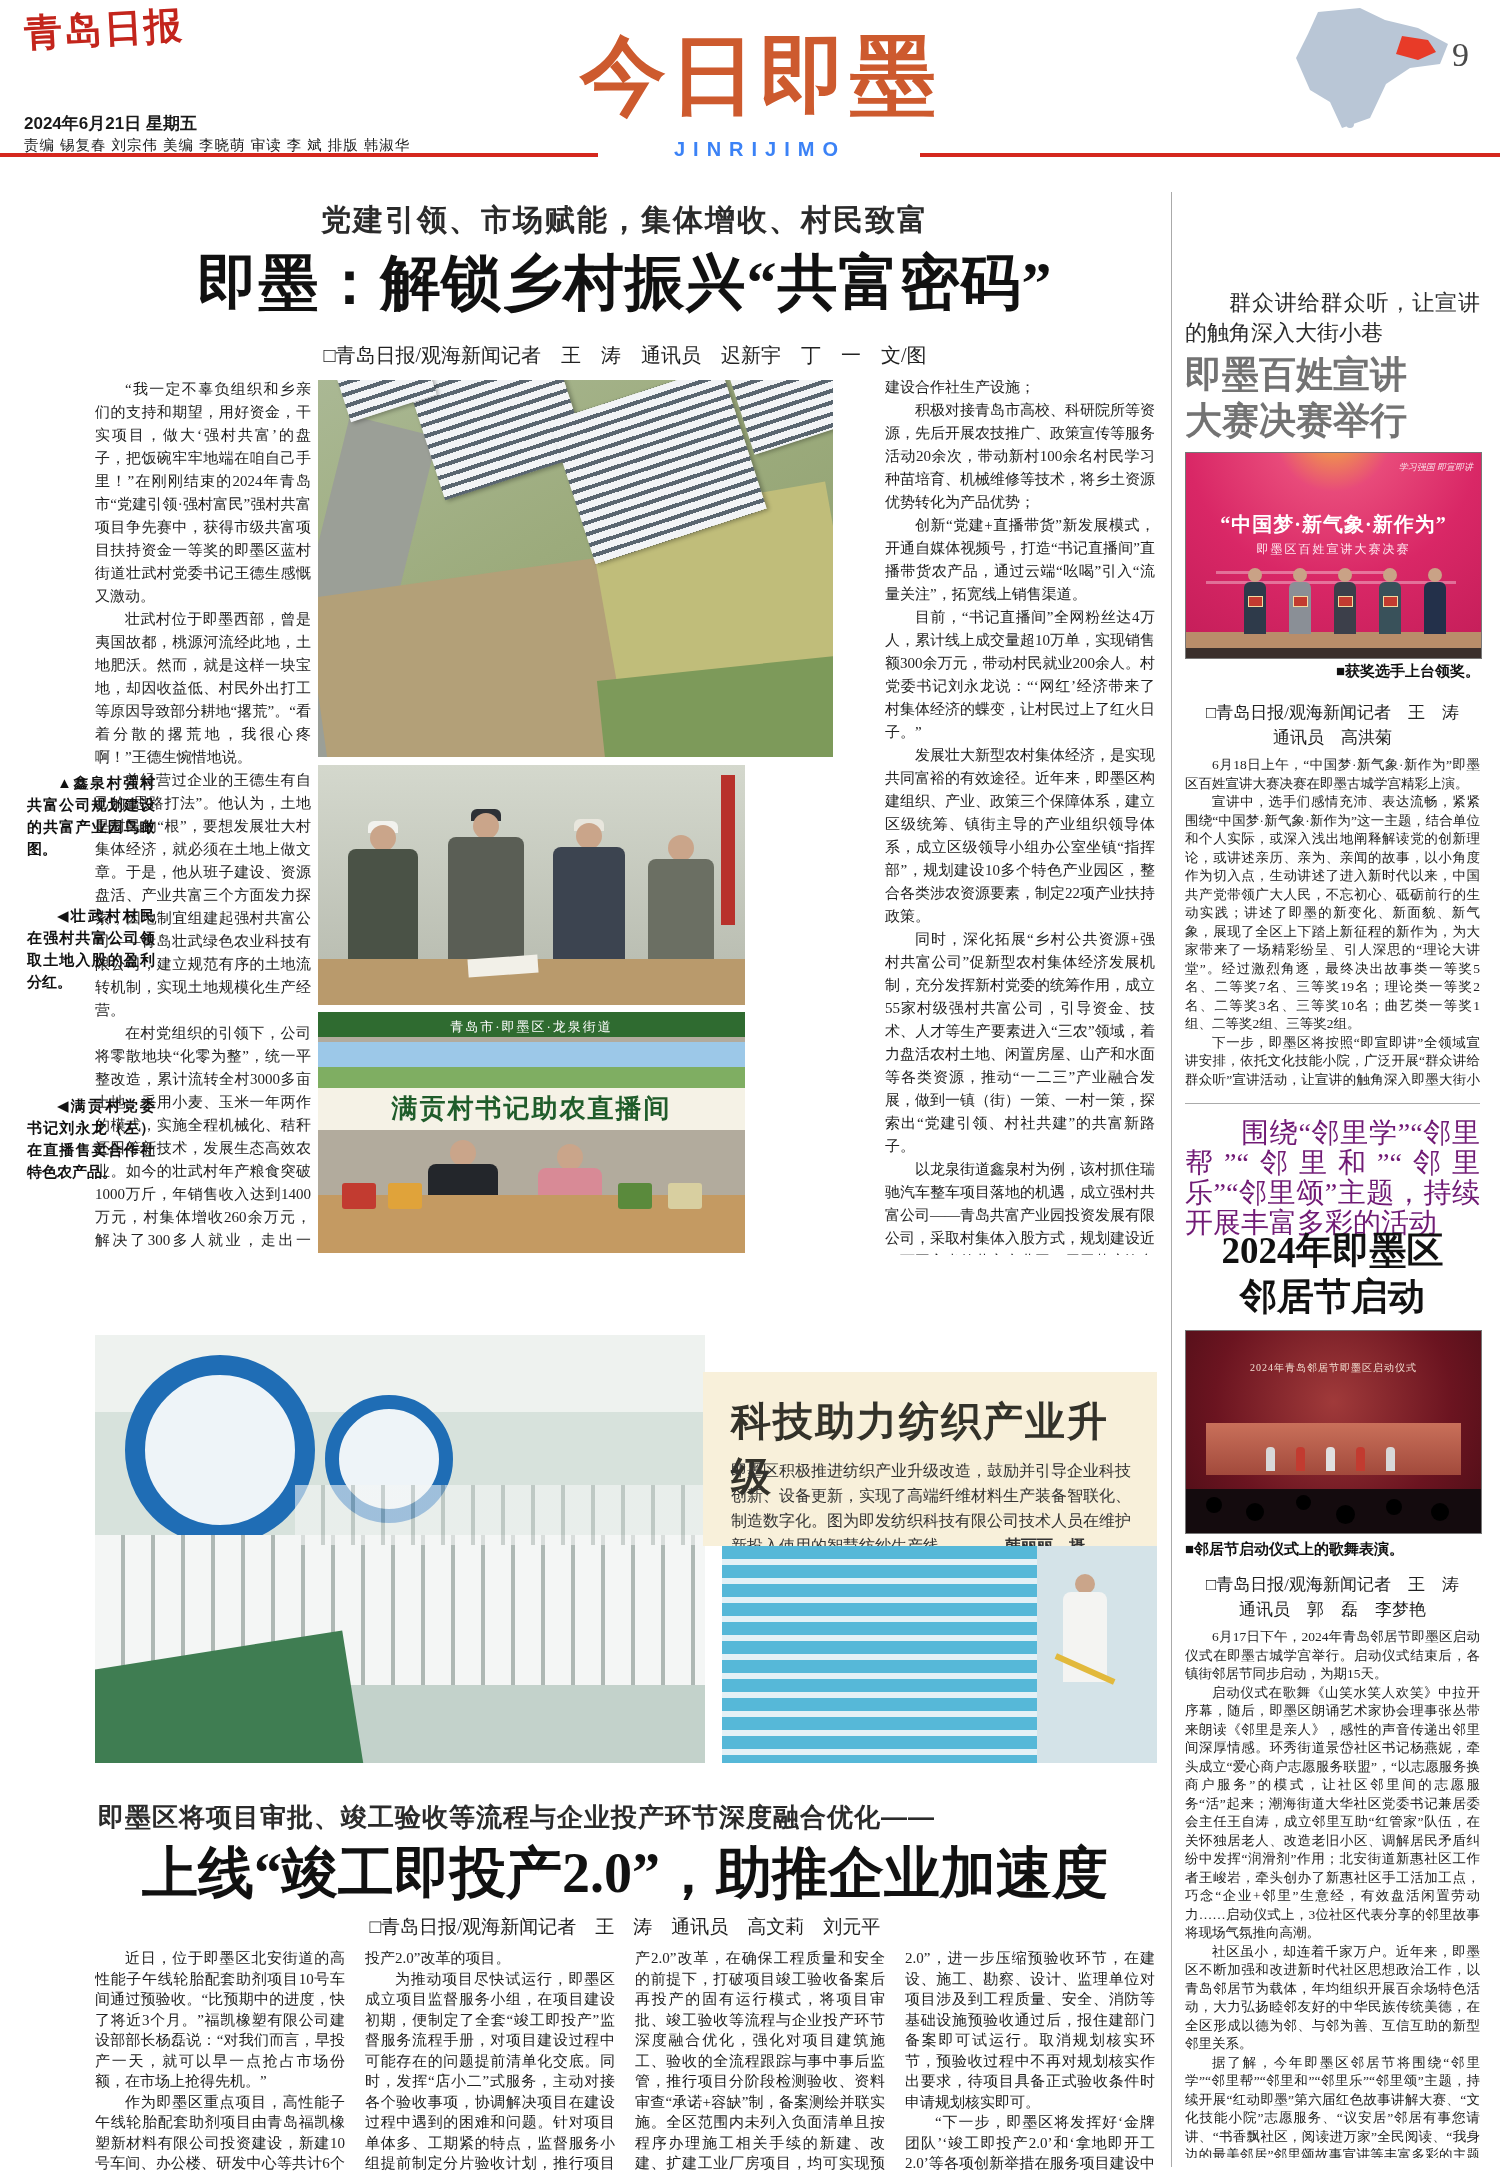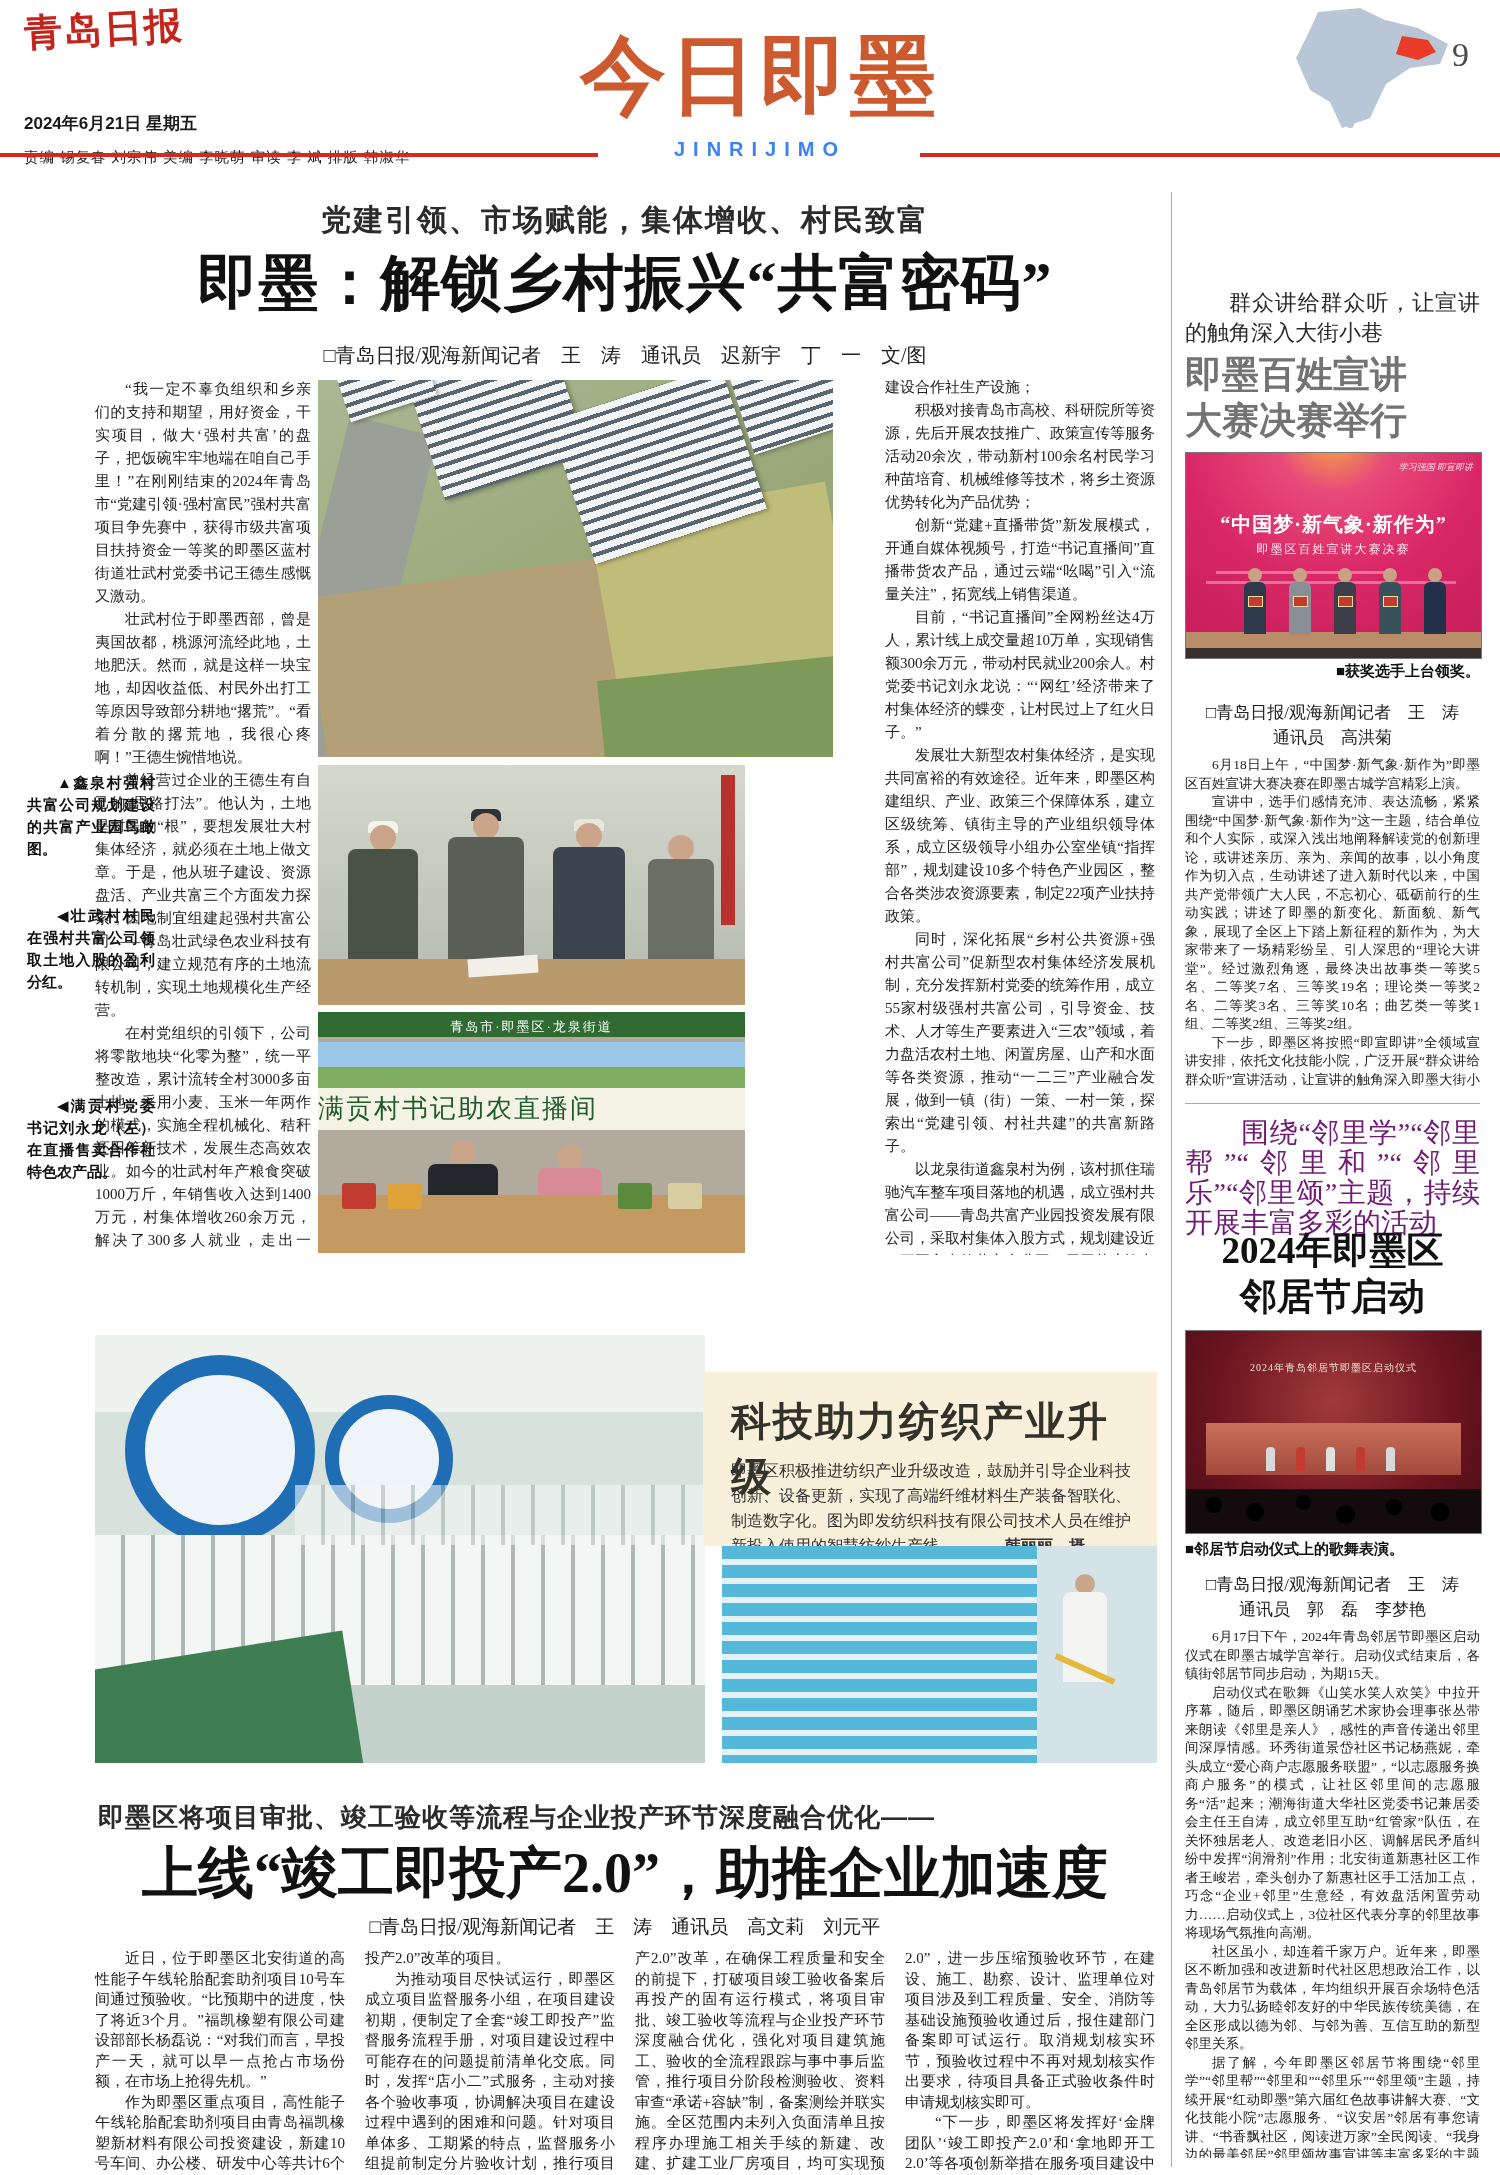--- a/index.html
+++ b/index.html
@@ -7,21 +7,21 @@
          font-family:"Liberation Serif","DejaVu Serif",serif;color:#222;}
   .abs{position:absolute;}
   .sans{font-family:"Liberation Sans","DejaVu Sans",sans-serif;}
   .just{text-align:justify;text-justify:inter-ideograph;}
   .para{text-indent:2em;margin:0;}
   .noind{text-indent:0;}
 
   
   #logo{left:24px;top:10px;width:160px;font-size:38px;line-height:1.05;font-weight:bold;color:#c3251c;transform:rotate(-3deg);letter-spacing:2px;}
   #dateline{left:24px;top:112px;font-size:17px;font-weight:bold;color:#1a1a1a;}
-  #credits{left:24px;top:136px;font-size:14.5px;color:#1a1a1a;letter-spacing:1px;margin-top:12px;}
+  #credits{left:24px;top:136px;font-size:14.5px;color:#1a1a1a;letter-spacing:1px;}
   #masthead{left:520px;top:18px;width:480px;text-align:center;font-size:86px;font-weight:900;color:#cd5a2e;letter-spacing:4px;}
   #pinyin{left:610px;top:138px;width:300px;text-align:center;font-size:20px;font-weight:bold;color:#3b82f6;letter-spacing:8px;}
   .redline{top:153px;height:4px;background:#d5281e;}
   #redline-l{left:0;width:598px;}
   #redline-r{left:920px;width:580px;}
   #map-wrap{left:1290px;top:6px;width:170px;height:125px;}
   #pagenum{left:1452px;top:36px;font-size:34px;color:#4a4a4a;}
 
   
   #vdiv{left:1171px;top:192px;width:1px;height:1975px;background:#aaaaaa;}
@@ -50,21 +50,21 @@
   .cap-hat{position:absolute;left:50%;transform:translateX(-50%);top:-4px;width:30px;height:12px;border-radius:6px 6px 0 0;}
   .torso{position:absolute;left:0;top:24px;width:100%;height:70%;border-radius:8px 8px 0 0;}
   #div-table{position:absolute;left:0;bottom:0;width:100%;height:46px;background:#b99a6c;}
   #div-paper{position:absolute;left:150px;bottom:30px;width:70px;height:18px;background:#f2f0e8;transform:rotate(-4deg);}
   #div-flag{position:absolute;right:10px;top:10px;width:14px;height:150px;background:#b8312b;}
 
   #ph-live{left:318px;top:1012px;width:427px;height:241px;background:#b2ab9d;}
   #live-top{position:absolute;left:0;top:0;width:100%;height:25px;background:#2f6b30;color:#fff;}
   #live-pan{position:absolute;left:0;top:30px;width:100%;height:46px;background:linear-gradient(#9cc8e8 0 55%,#7fae62 55% 100%);}
   #live-band{position:absolute;left:0;top:76px;width:100%;height:42px;background:#f5f2e6;}
-  #live-title{width:100%;text-align:left;font-size:26px;font-weight:400;color:#1f5c2a;line-height:42px;letter-spacing:2px;}
+  #live-title{width:100%;text-align:center;font-size:26px;font-weight:700;color:#1f5c2a;line-height:42px;letter-spacing:2px;}
   #live-toptext{width:100%;text-align:center;font-size:13px;line-height:30px;letter-spacing:2px;}
   #live-table{position:absolute;left:0;bottom:0;width:100%;height:58px;background:#c49a62;}
   .prod{position:absolute;bottom:44px;width:34px;height:26px;border-radius:3px;}
   .capt{position:absolute;left:0;width:128px;font-size:15px;line-height:22px;font-weight:600;color:#111;text-align:justify;text-indent:2em;padding-left:27px;}
 
   
   #ph-tex1{left:95px;top:1335px;width:610px;height:428px;background:linear-gradient(#eef2ef 0 18%,#d7e2dc 18% 70%,#c3d2cb 70% 100%);}
   .ring{position:absolute;border-radius:50%;border:20px solid #1f6db5;background:#eef4f8;}
   #tex1-floor{position:absolute;left:-40px;bottom:-30px;width:300px;height:140px;background:#3f7d52;transform:rotate(-9deg);}
   .machine{position:absolute;background:repeating-linear-gradient(90deg,#f4f6f5 0 26px,#aeb8b4 26px 30px);}

